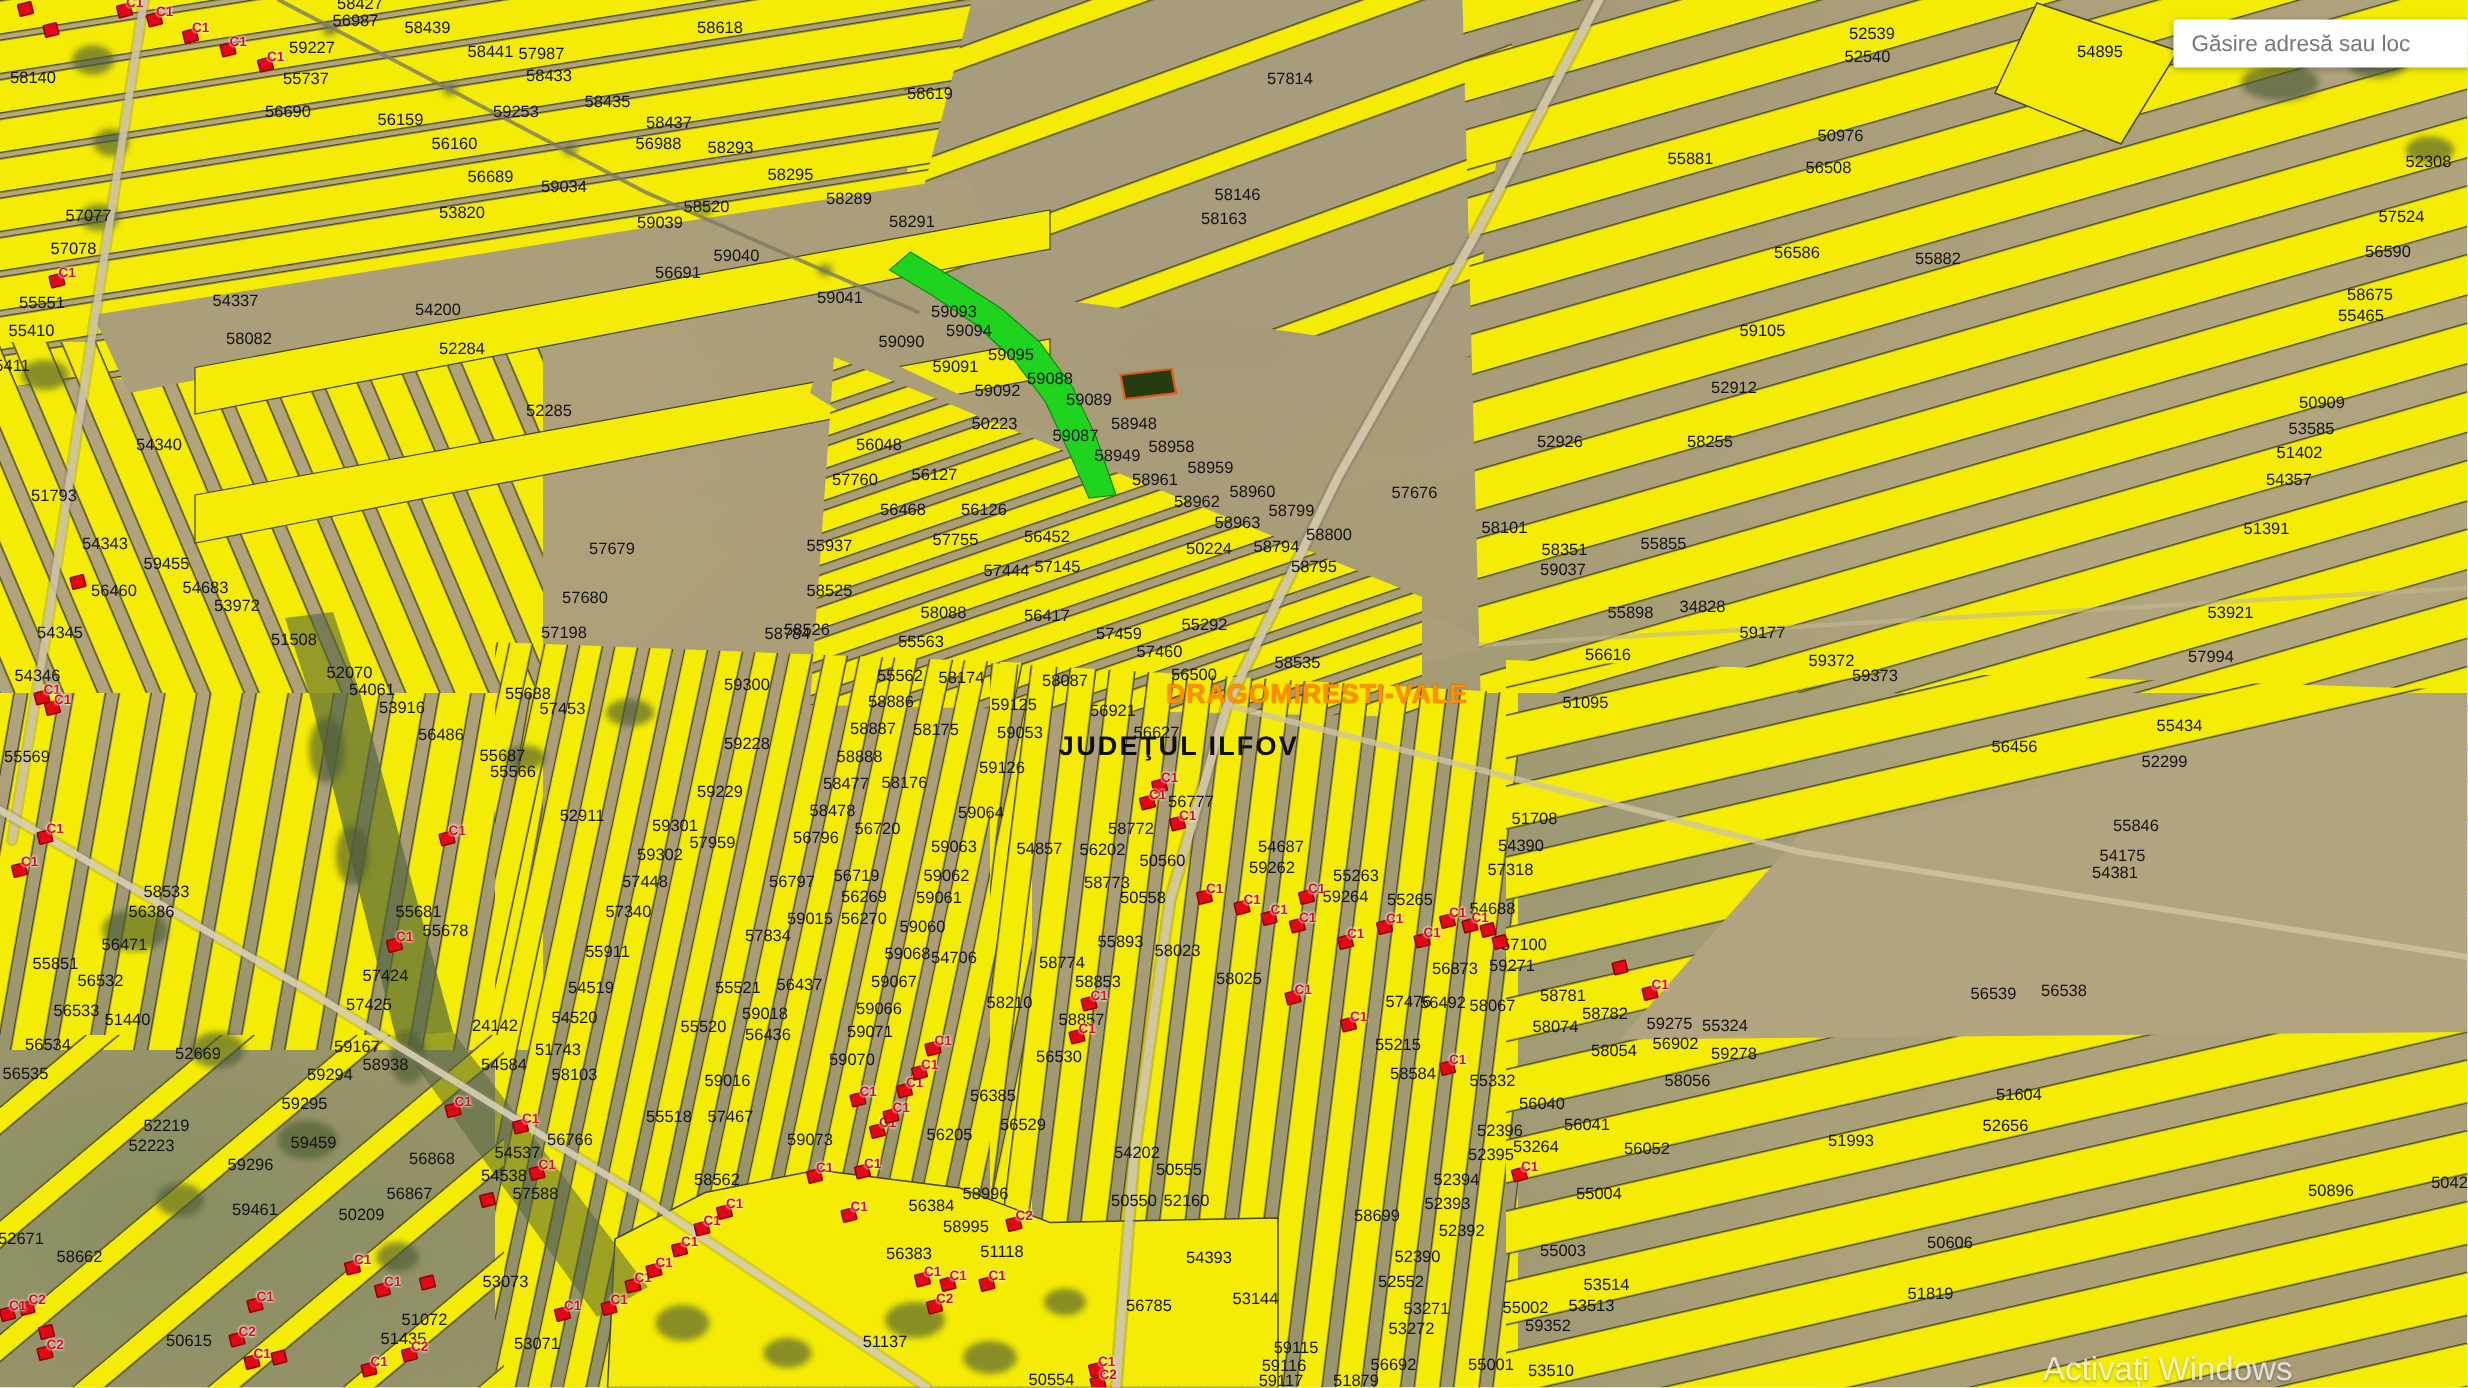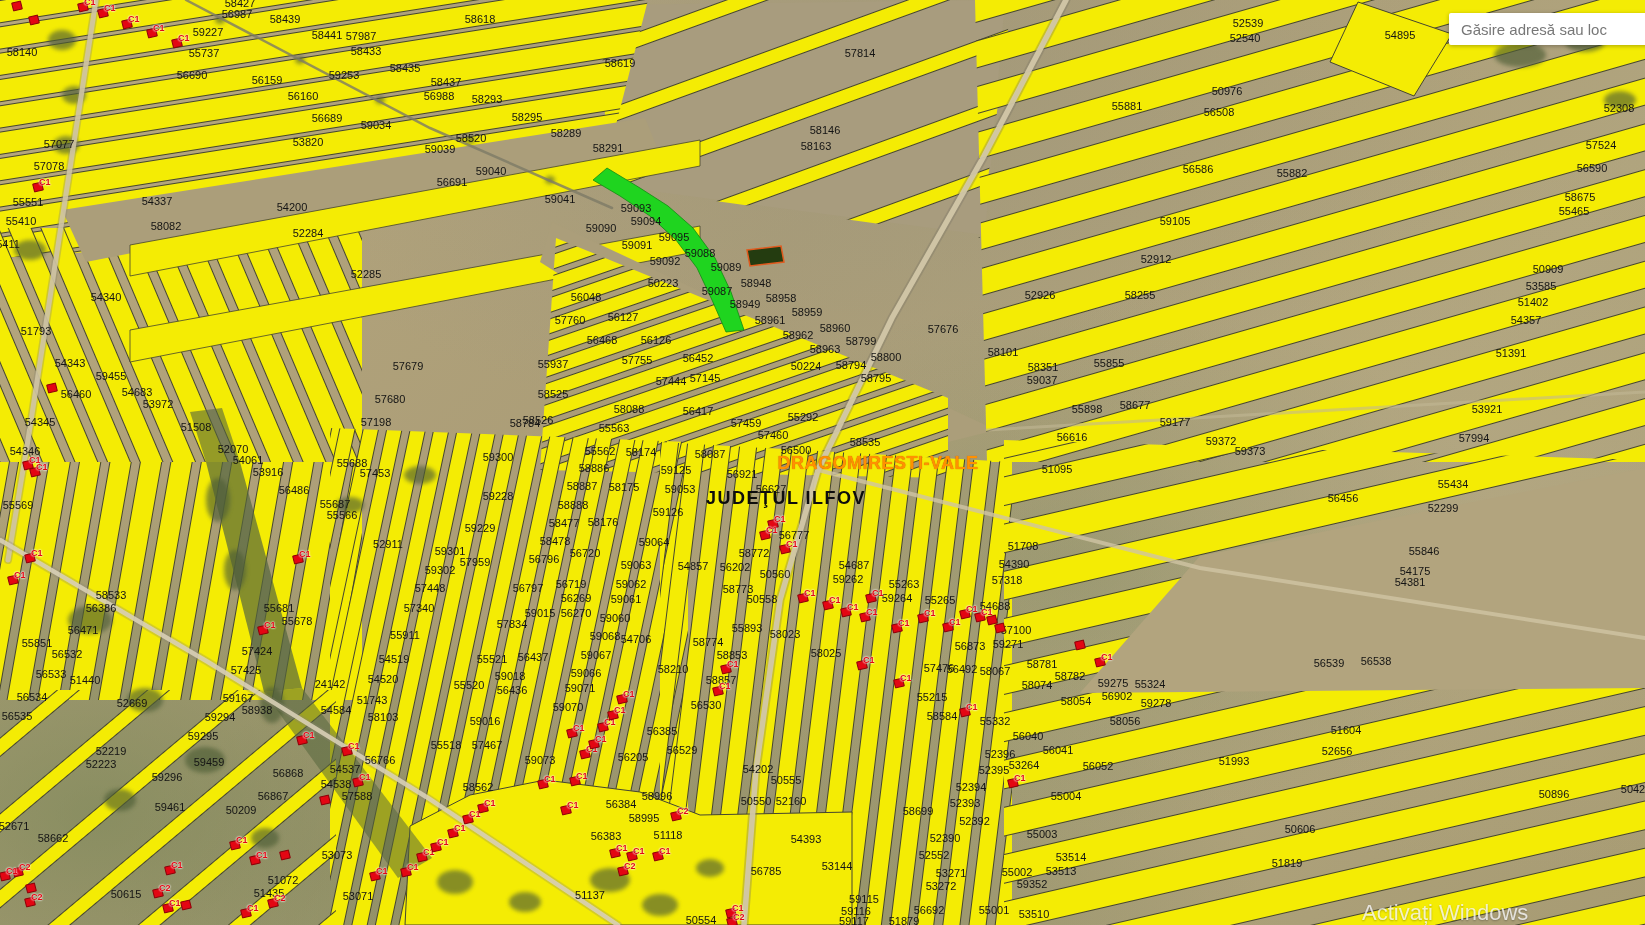--- a/index.html
+++ b/index.html
@@ -285,21 +285,21 @@
       <span class="pl" style="left: 710px; top: 454px;">58087</span>
       <span class="pl" style="left: 796px; top: 450px;">56500</span>
       <span class="pl" style="left: 1156px; top: 259px;">52912</span>
       <span class="pl" style="left: 1040px; top: 295px;">52926</span>
       <span class="pl" style="left: 1140px; top: 295px;">58255</span>
       <span class="pl" style="left: 1003px; top: 352px;">58101</span>
       <span class="pl" style="left: 1043px; top: 367px;">58351</span>
       <span class="pl" style="left: 1109px; top: 363px;">55855</span>
       <span class="pl" style="left: 1042px; top: 380px;">59037</span>
       <span class="pl" style="left: 1087px; top: 409px;">55898</span>
-      <span class="pl" style="left: 1135px; top: 405px;">58677</span>
+      <span class="pl" style="left: 1135px; top: 405px;">34828</span>
       <span class="pl" style="left: 1175px; top: 422px;">59177</span>
       <span class="pl" style="left: 1072px; top: 437px;">56616</span>
       <span class="pl" style="left: 1221px; top: 441px;">59372</span>
       <span class="pl" style="left: 1250px; top: 451px;">59373</span>
       <span class="pl" style="left: 1548px; top: 269px;">50909</span>
       <span class="pl" style="left: 1541px; top: 286px;">53585</span>
       <span class="pl" style="left: 1533px; top: 302px;">51402</span>
       <span class="pl" style="left: 1526px; top: 320px;">54357</span>
       <span class="pl" style="left: 1511px; top: 353px;">51391</span>
       <span class="pl" style="left: 1487px; top: 409px;">53921</span>

